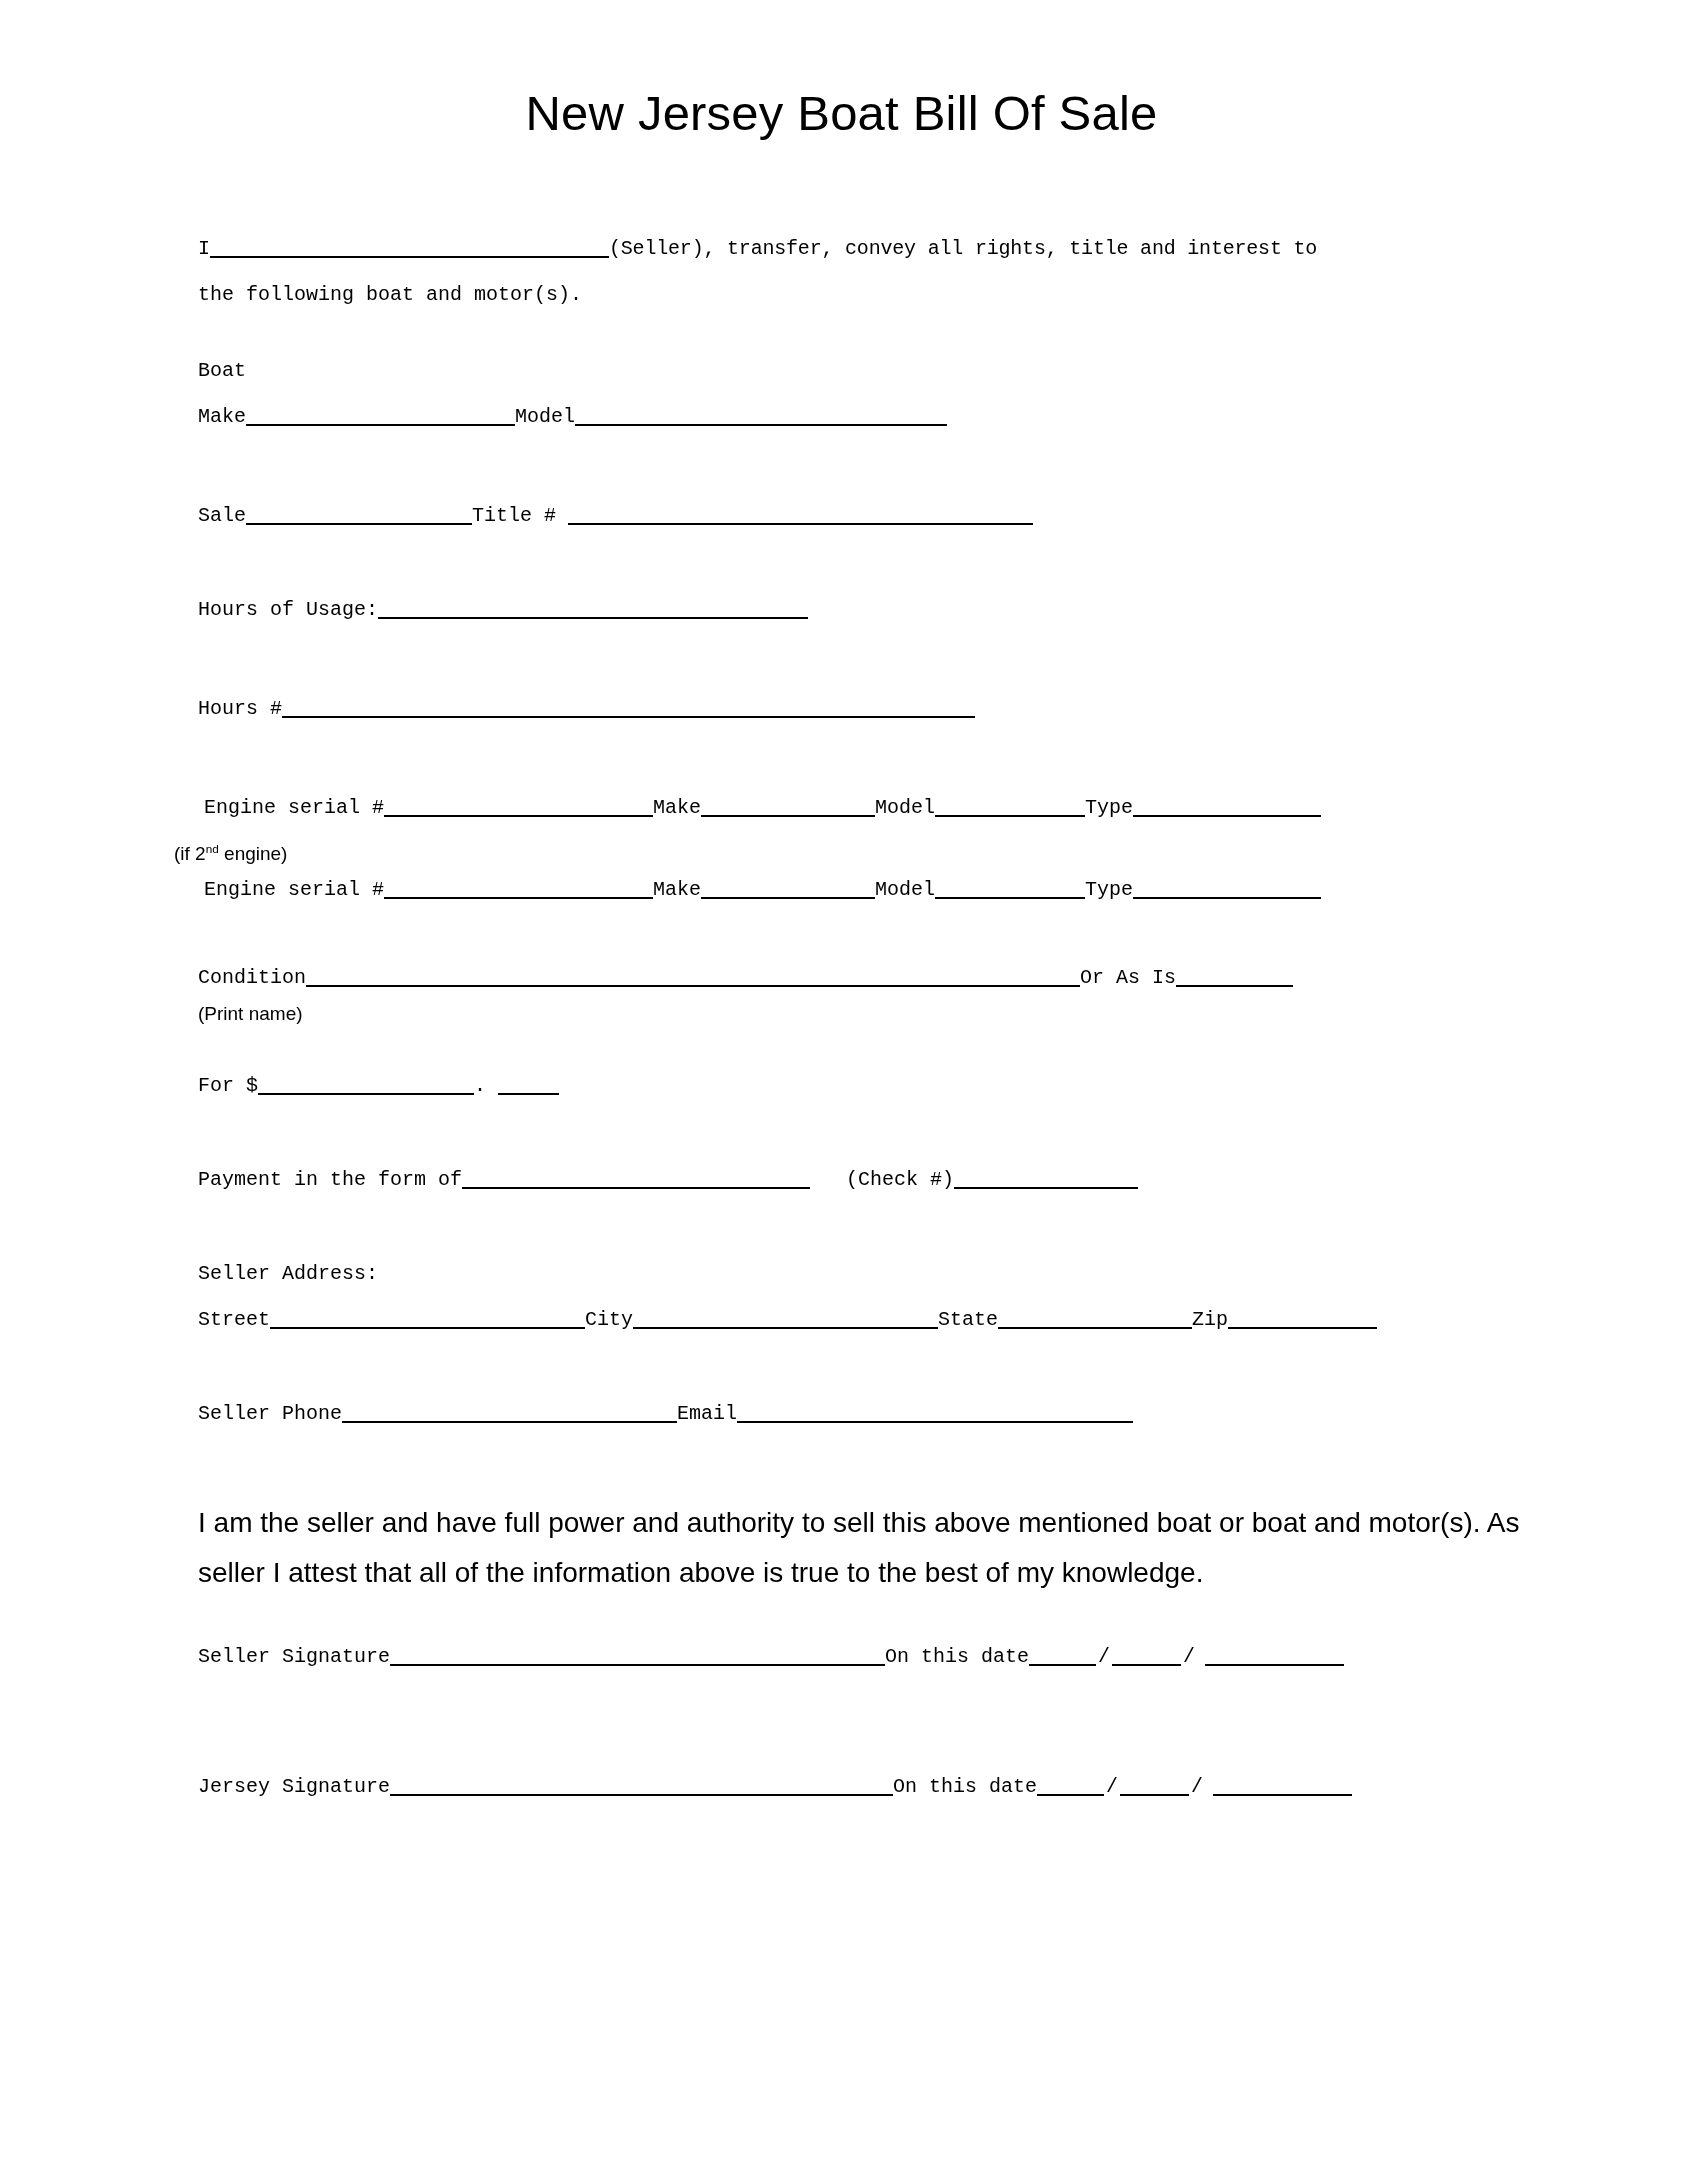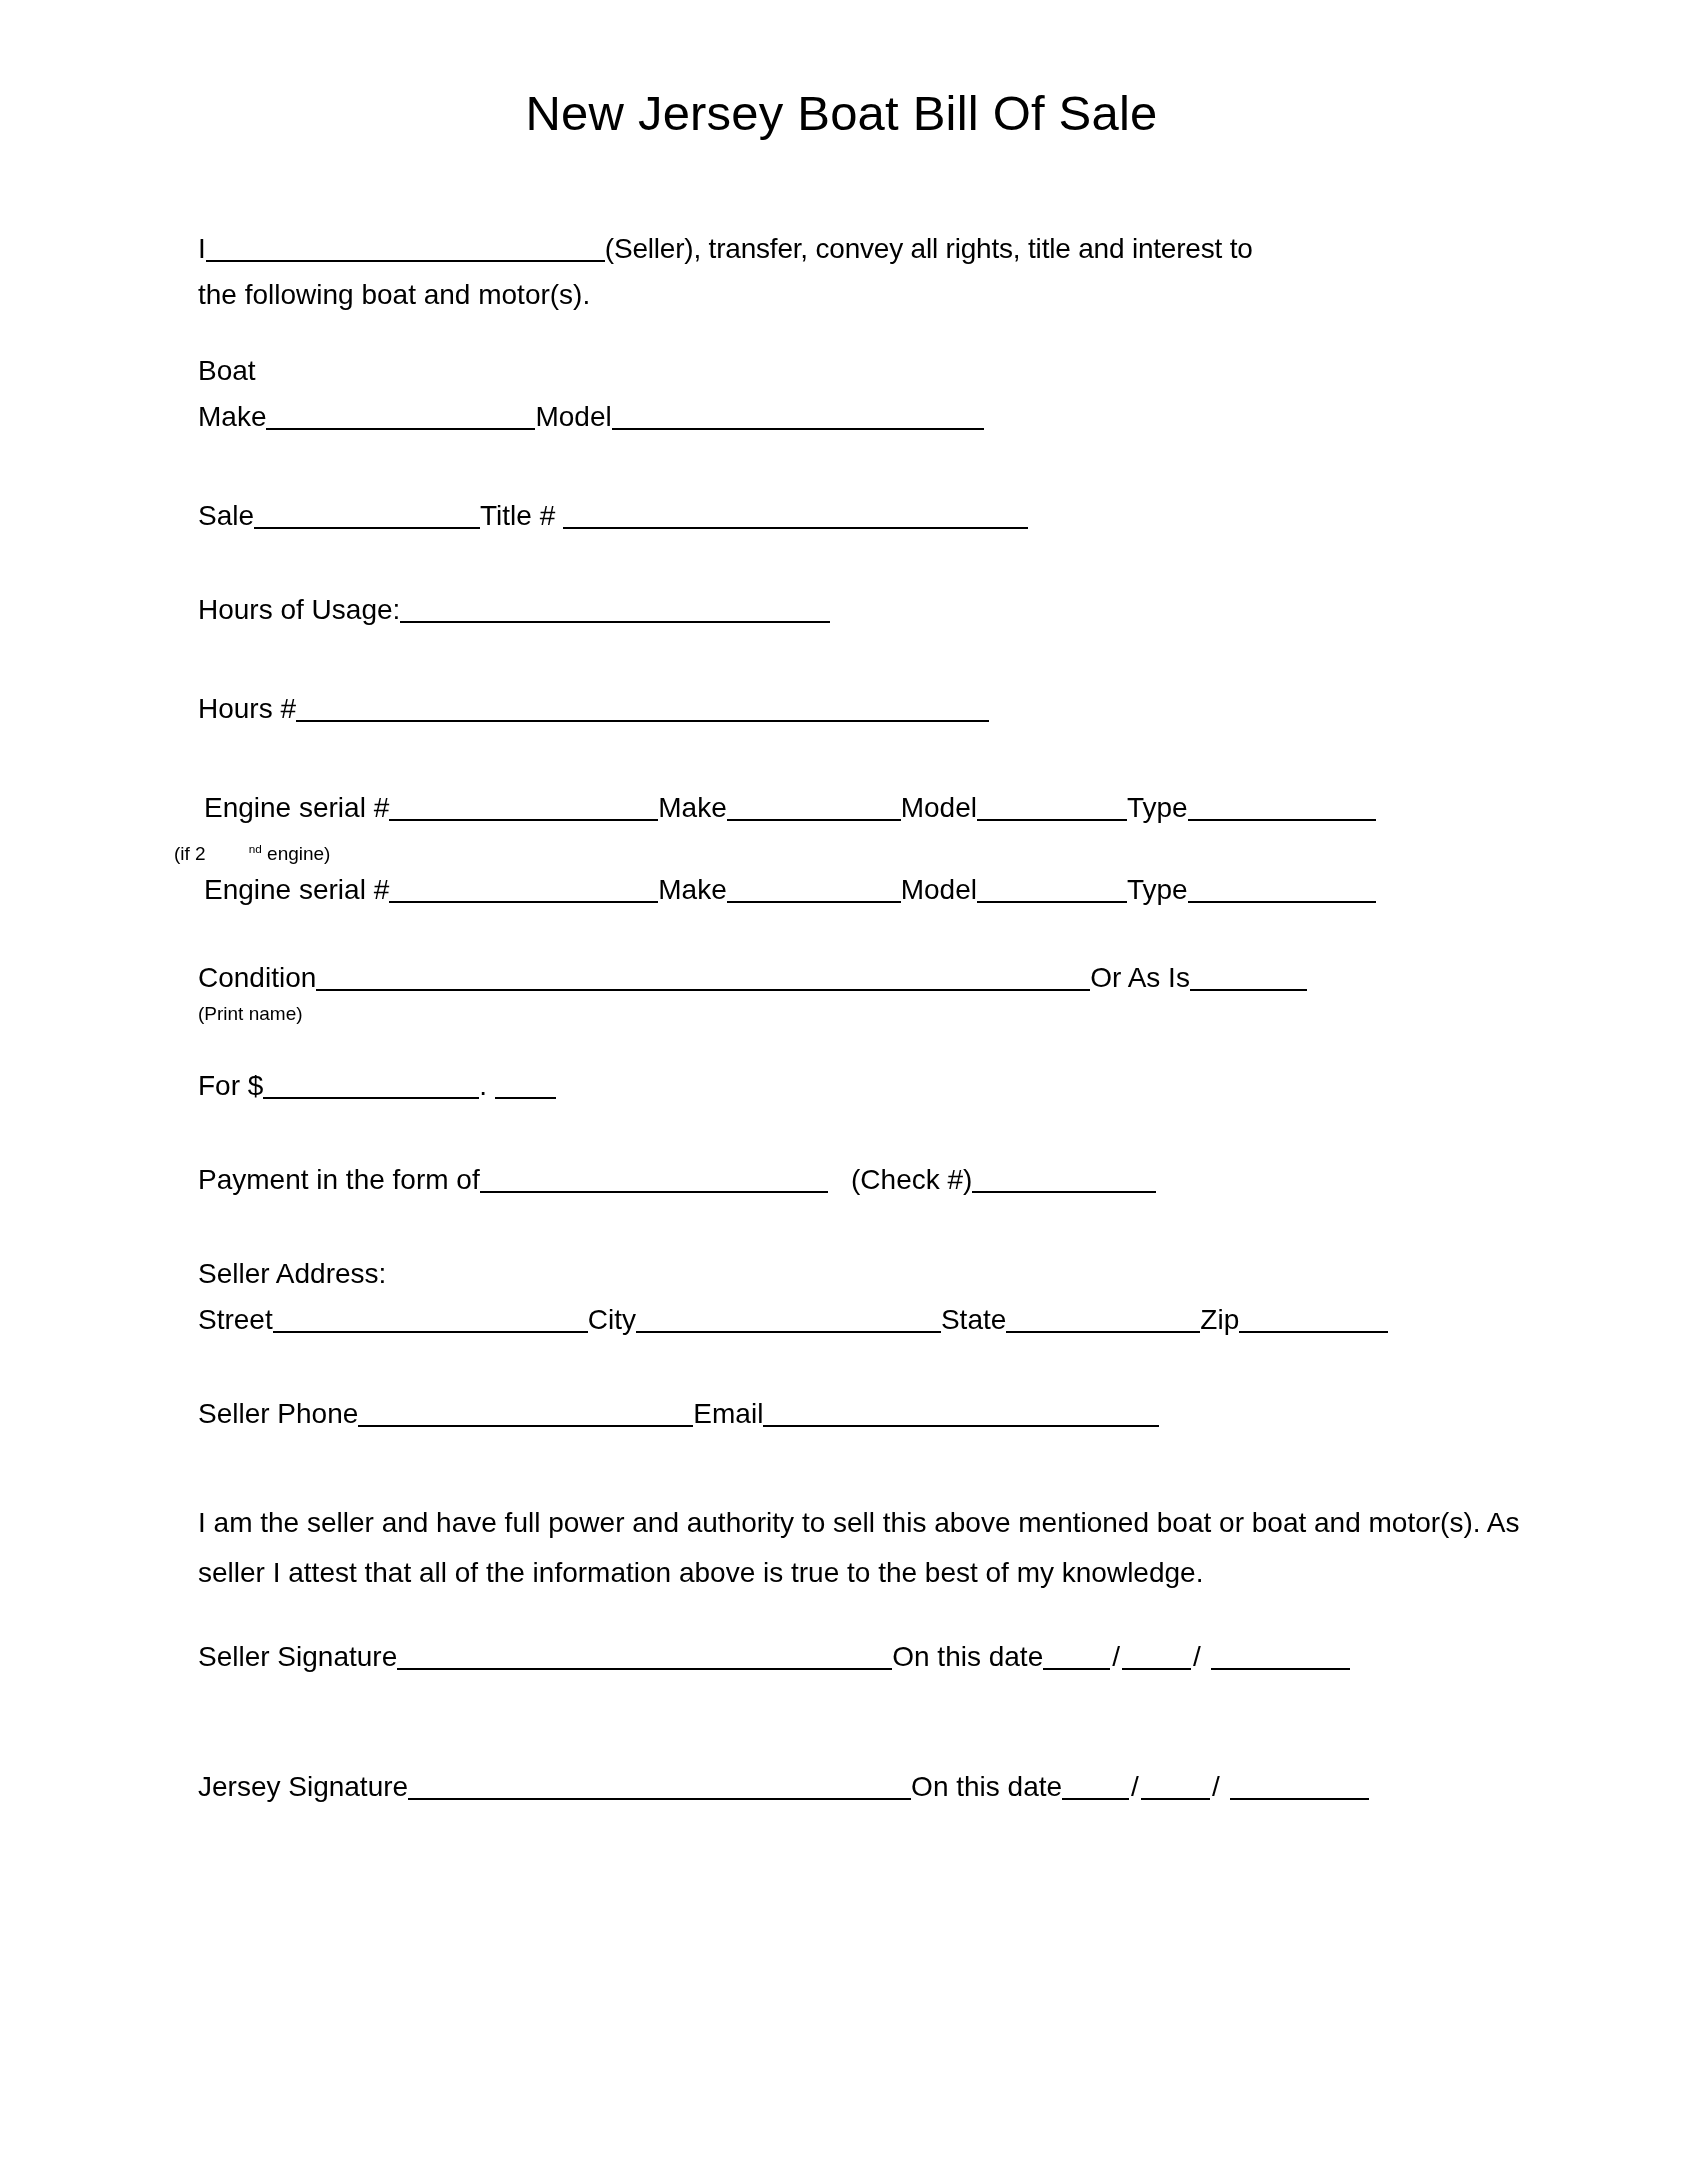--- a/index.html
+++ b/index.html
@@ -40,24 +40,25 @@
 
   
   .body-block {
     position: absolute;
     left: 198px;
     top: 226px;
     width: 1346px;
   }
 
   .row {
-    font-size: 28px;
+    font-size: 20px;
     line-height: 46px;
     white-space: nowrap;
     position: relative;
+    font-family: Liberation Mono, monospace;
   }
 
   .para {
     font-size: 28px;
     line-height: 50px;
     white-space: normal;
   }
 
   .txt { display: inline; }
 
@@ -82,21 +83,20 @@
     white-space: nowrap;
   }
   .note-indent-left {
     margin-left: -24px;
   }
 
   sup.ordinal {
     font-size: 0.62em;
     vertical-align: super;
     line-height: 0;
-    margin-left: 43px;
   }
 
   .tight { letter-spacing: -0.2px; }
 
   
   .slash { padding: 0 2px; }
 </style>
 </head>
 <body>
 

